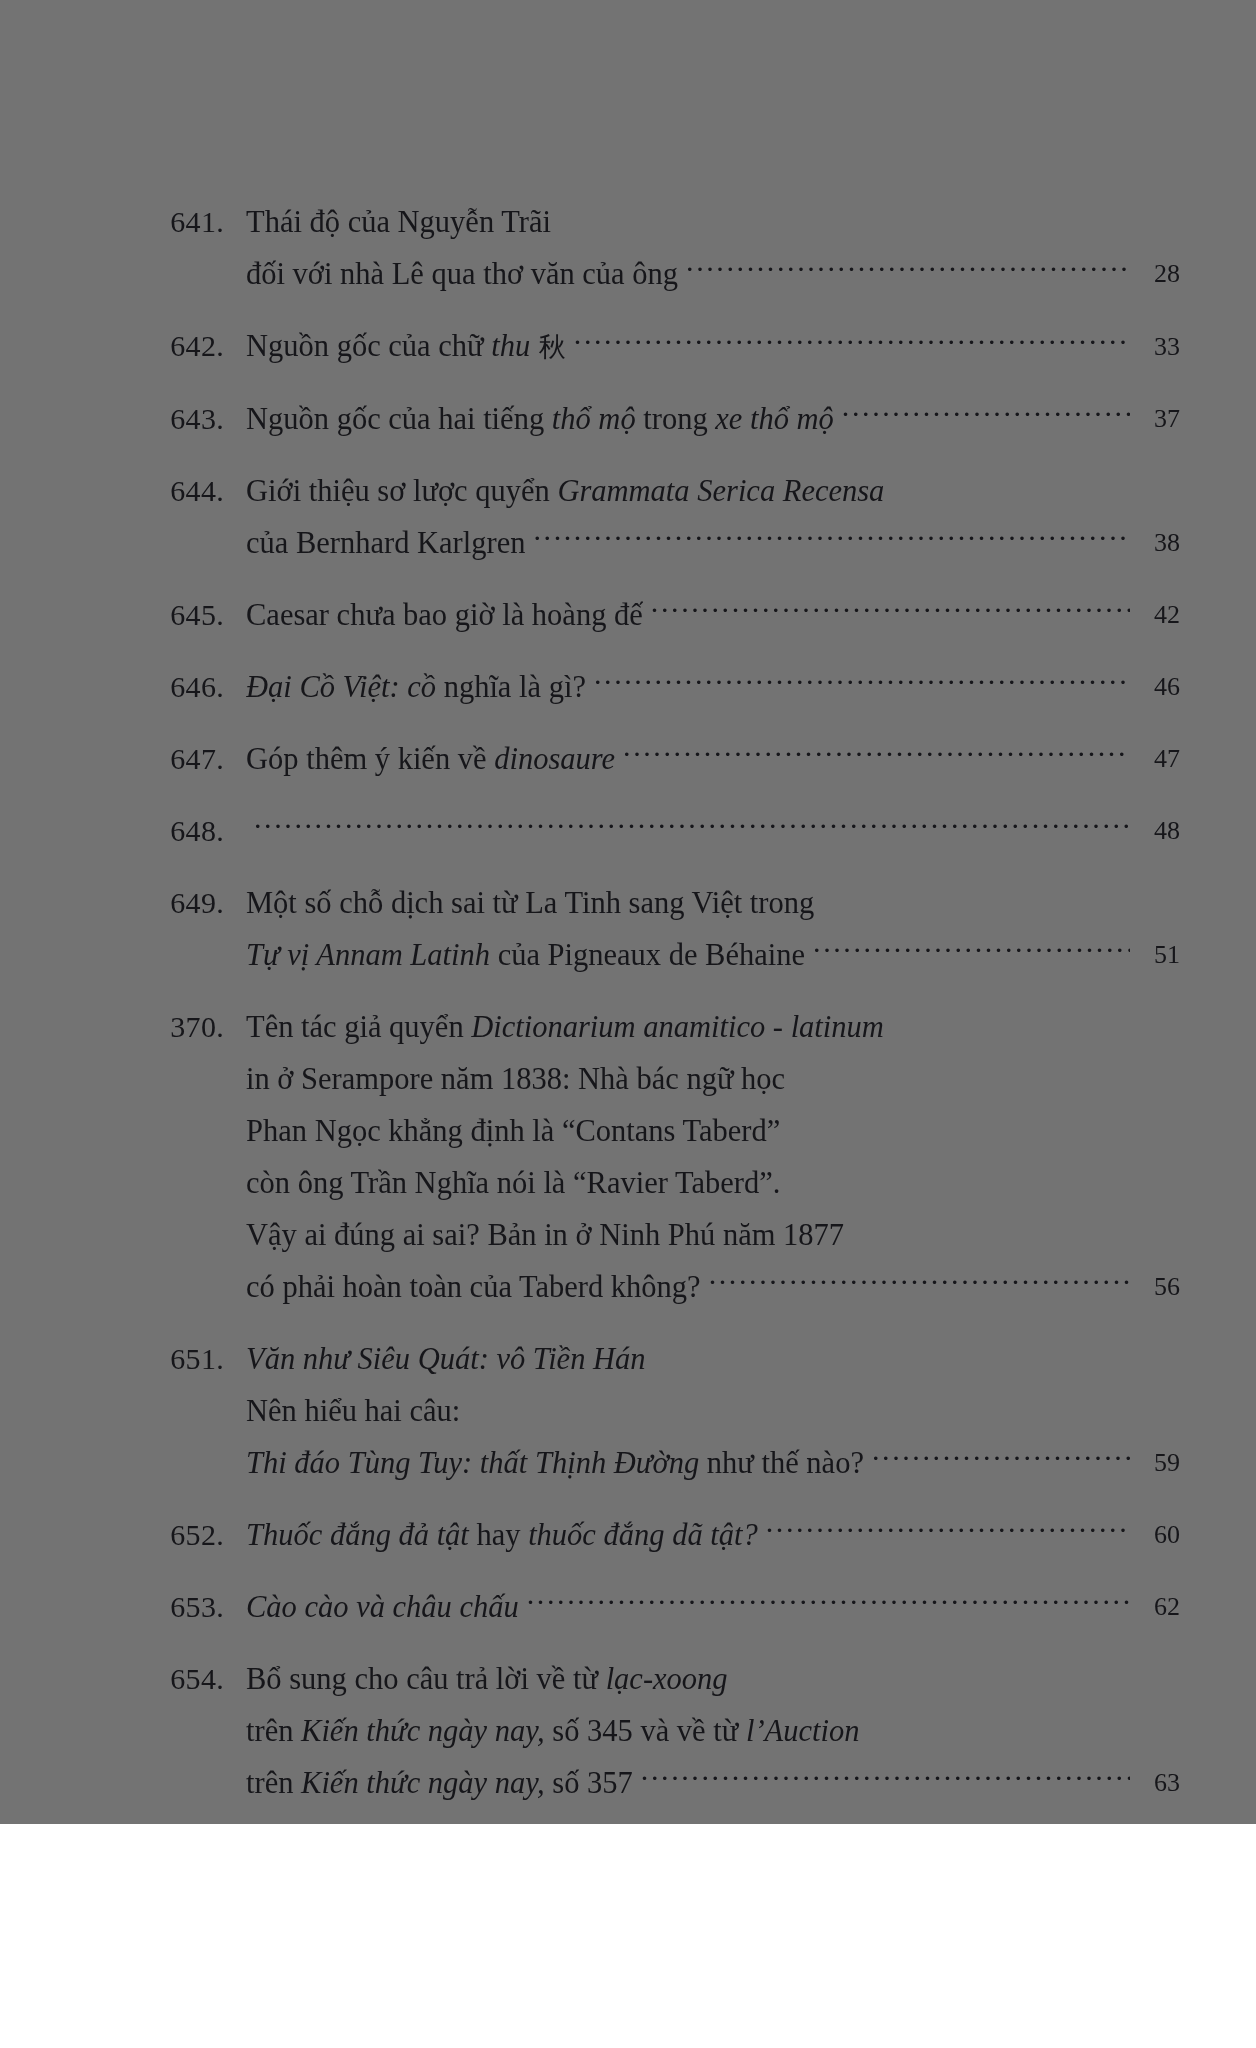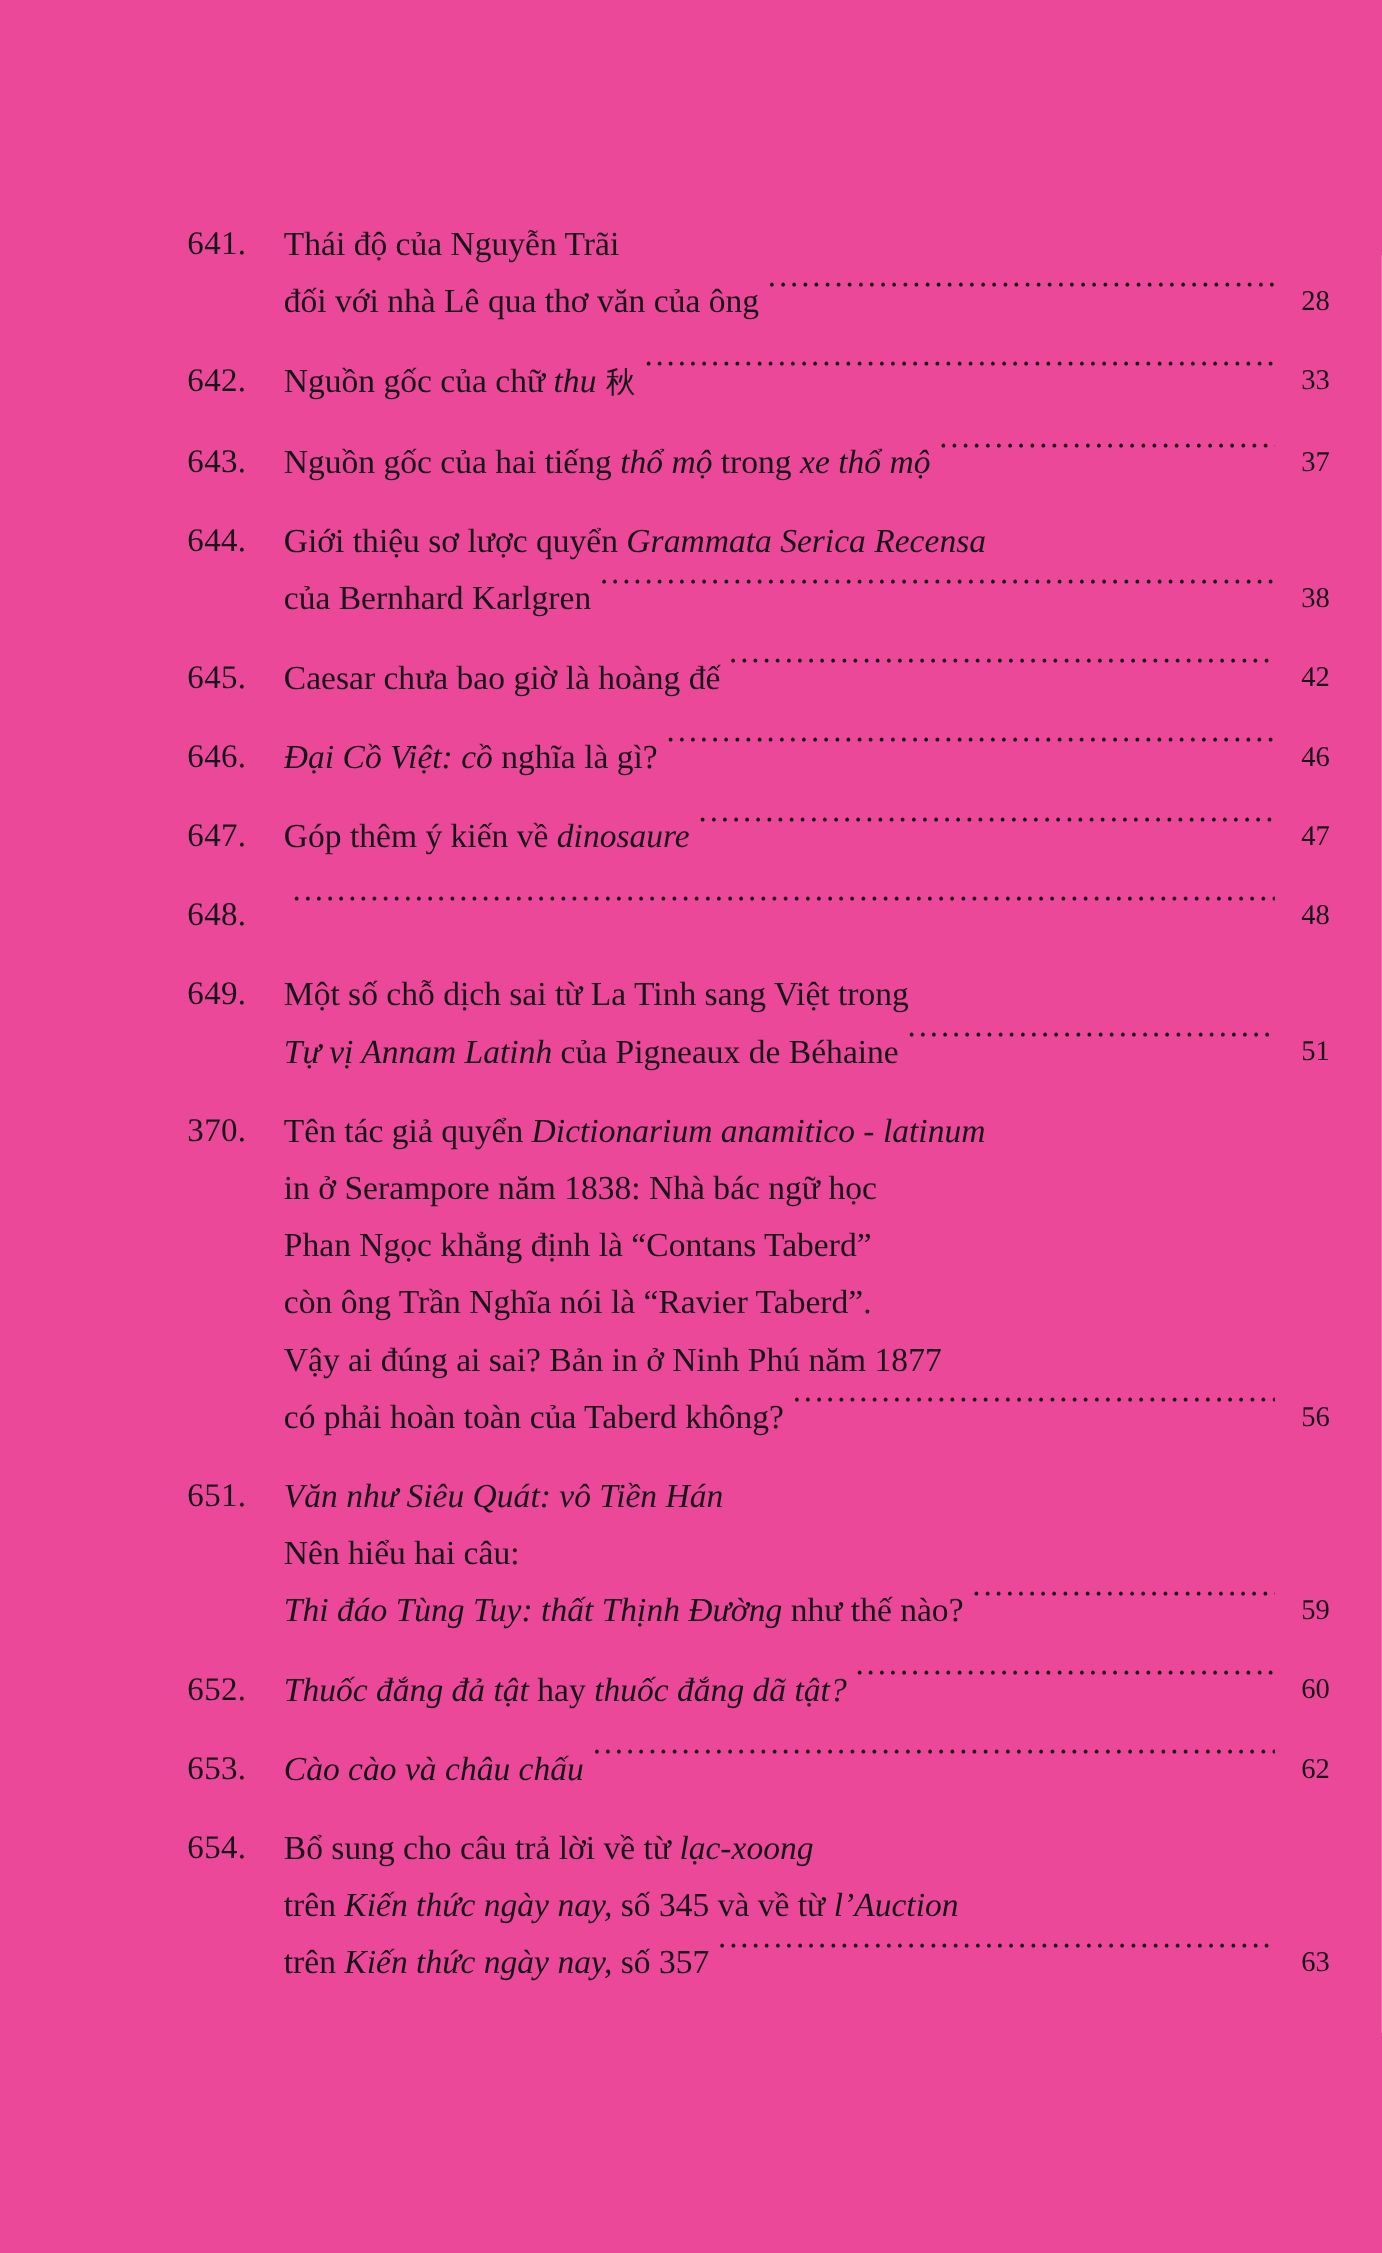--- a/index.html
+++ b/index.html
@@ -11,24 +11,24 @@
     height: 2048px;
     background: #ffffff;
     font-family: "Liberation Serif", "DejaVu Serif", serif;
     color: #16161a;
     overflow: hidden;
   }
 
   #page {
     position: relative;
     width: 1256px;
-    height: 2048px;
-    background: #ec4899;
+    height: 1824px;
+    background: #737373;
     box-sizing: border-box;
-    padding: 196px 59px 0 128px;
+    padding: 196px 76px 0 128px;
   }
 
   .toc-list {
     display: block;
   }
 
   .toc-entry {
     display: flex;
     align-items: flex-start;
     margin-bottom: 20px;
@@ -45,25 +45,24 @@
     white-space: nowrap;
   }
 
   .entry-body {
     flex: 1 1 auto;
     min-width: 0;
   }
 
   .entry-line {
     display: flex;
-    align-items: flex-start;
+    align-items: center;
     width: 100%;
     font-size: 30.5px;
     line-height: 52px;
-    margin-left: 12px;
   }
 
   .line-text {
     flex: 0 1 auto;
     white-space: nowrap;
     overflow: hidden;
   }
 
   .line-text i {
   }

